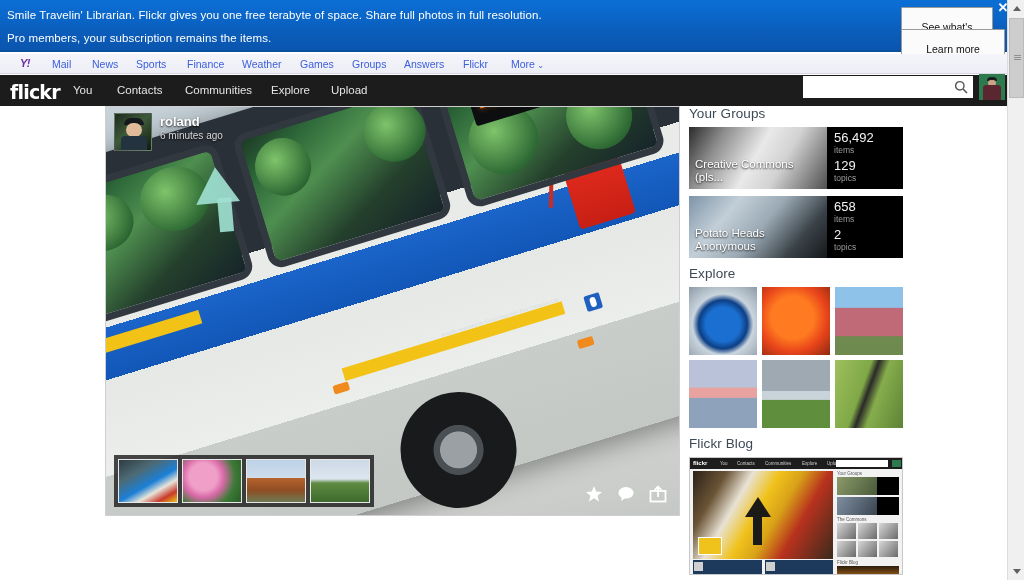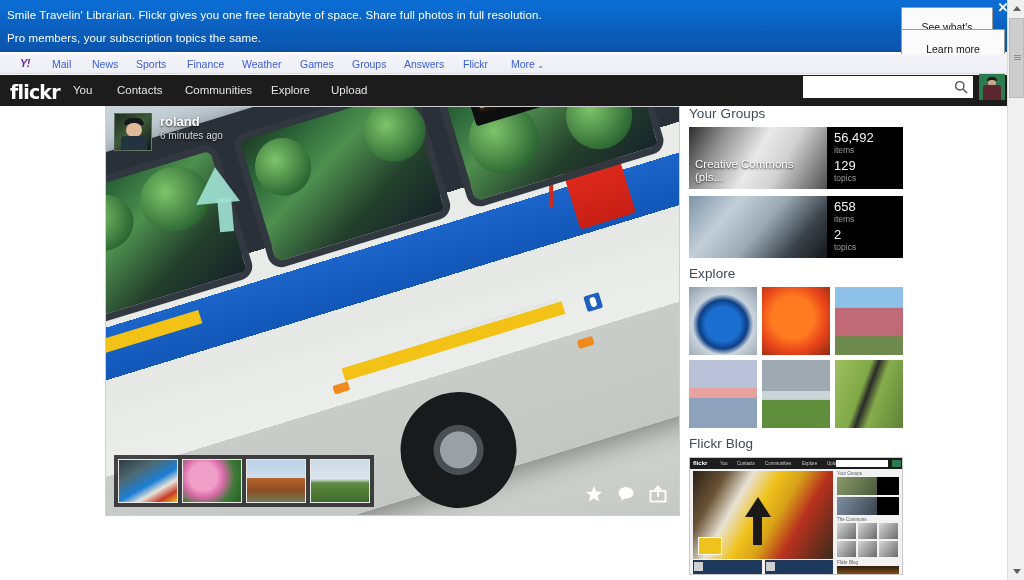--- a/index.html
+++ b/index.html
@@ -455,21 +455,21 @@
   #sb-grip { position:absolute; left:4px; top:36px; width:7px; height:6px;
     background: repeating-linear-gradient(to bottom,#909090 0 1px,transparent 1px 2px); }
 </style>
 </head>
 <body>
 
 <div id="page">
 
   <div id="promo-banner">
     <div id="promo-line1">Smile Travelin' Librarian. Flickr gives you one free terabyte of space. Share full photos in full resolution.</div>
-    <div id="promo-line2">Pro members, your subscription topics the same.</div>
+    <div id="promo-line2">Pro members, your subscription remains the items.</div>
     <button class="promo-btn" id="btn-whats-new">See what's new</button>
     <button class="promo-btn" id="btn-learn-more">Learn more</button>
     <div id="promo-close">✕</div>
   </div>
 
   <div id="yahoo-bar">
     <div id="yahoo-logo">Y!</div>
     <div id="ylinks">
         <span class="yahoo-link" style="left: 52px;">Mail</span>
         <span class="yahoo-link" style="left: 92px;">News</span>
@@ -612,20 +612,21 @@
           <div class="group-stats">
             <div class="gs-num">56,492</div>
             <div class="gs-lbl">items</div>
             <div class="gs-num">129</div>
             <div class="gs-lbl">topics</div>
           </div>
         </div>
 
         <div class="group-card">
           <div class="group-img" id="gimg1"></div>
+          <div class="group-name">Potato Heads Anonymous</div>
           <div class="group-stats">
             <div class="gs-num">658</div>
             <div class="gs-lbl">items</div>
             <div class="gs-num">2</div>
             <div class="gs-lbl">topics</div>
           </div>
         </div>
       </div>
 
       <div class="rail-section">

